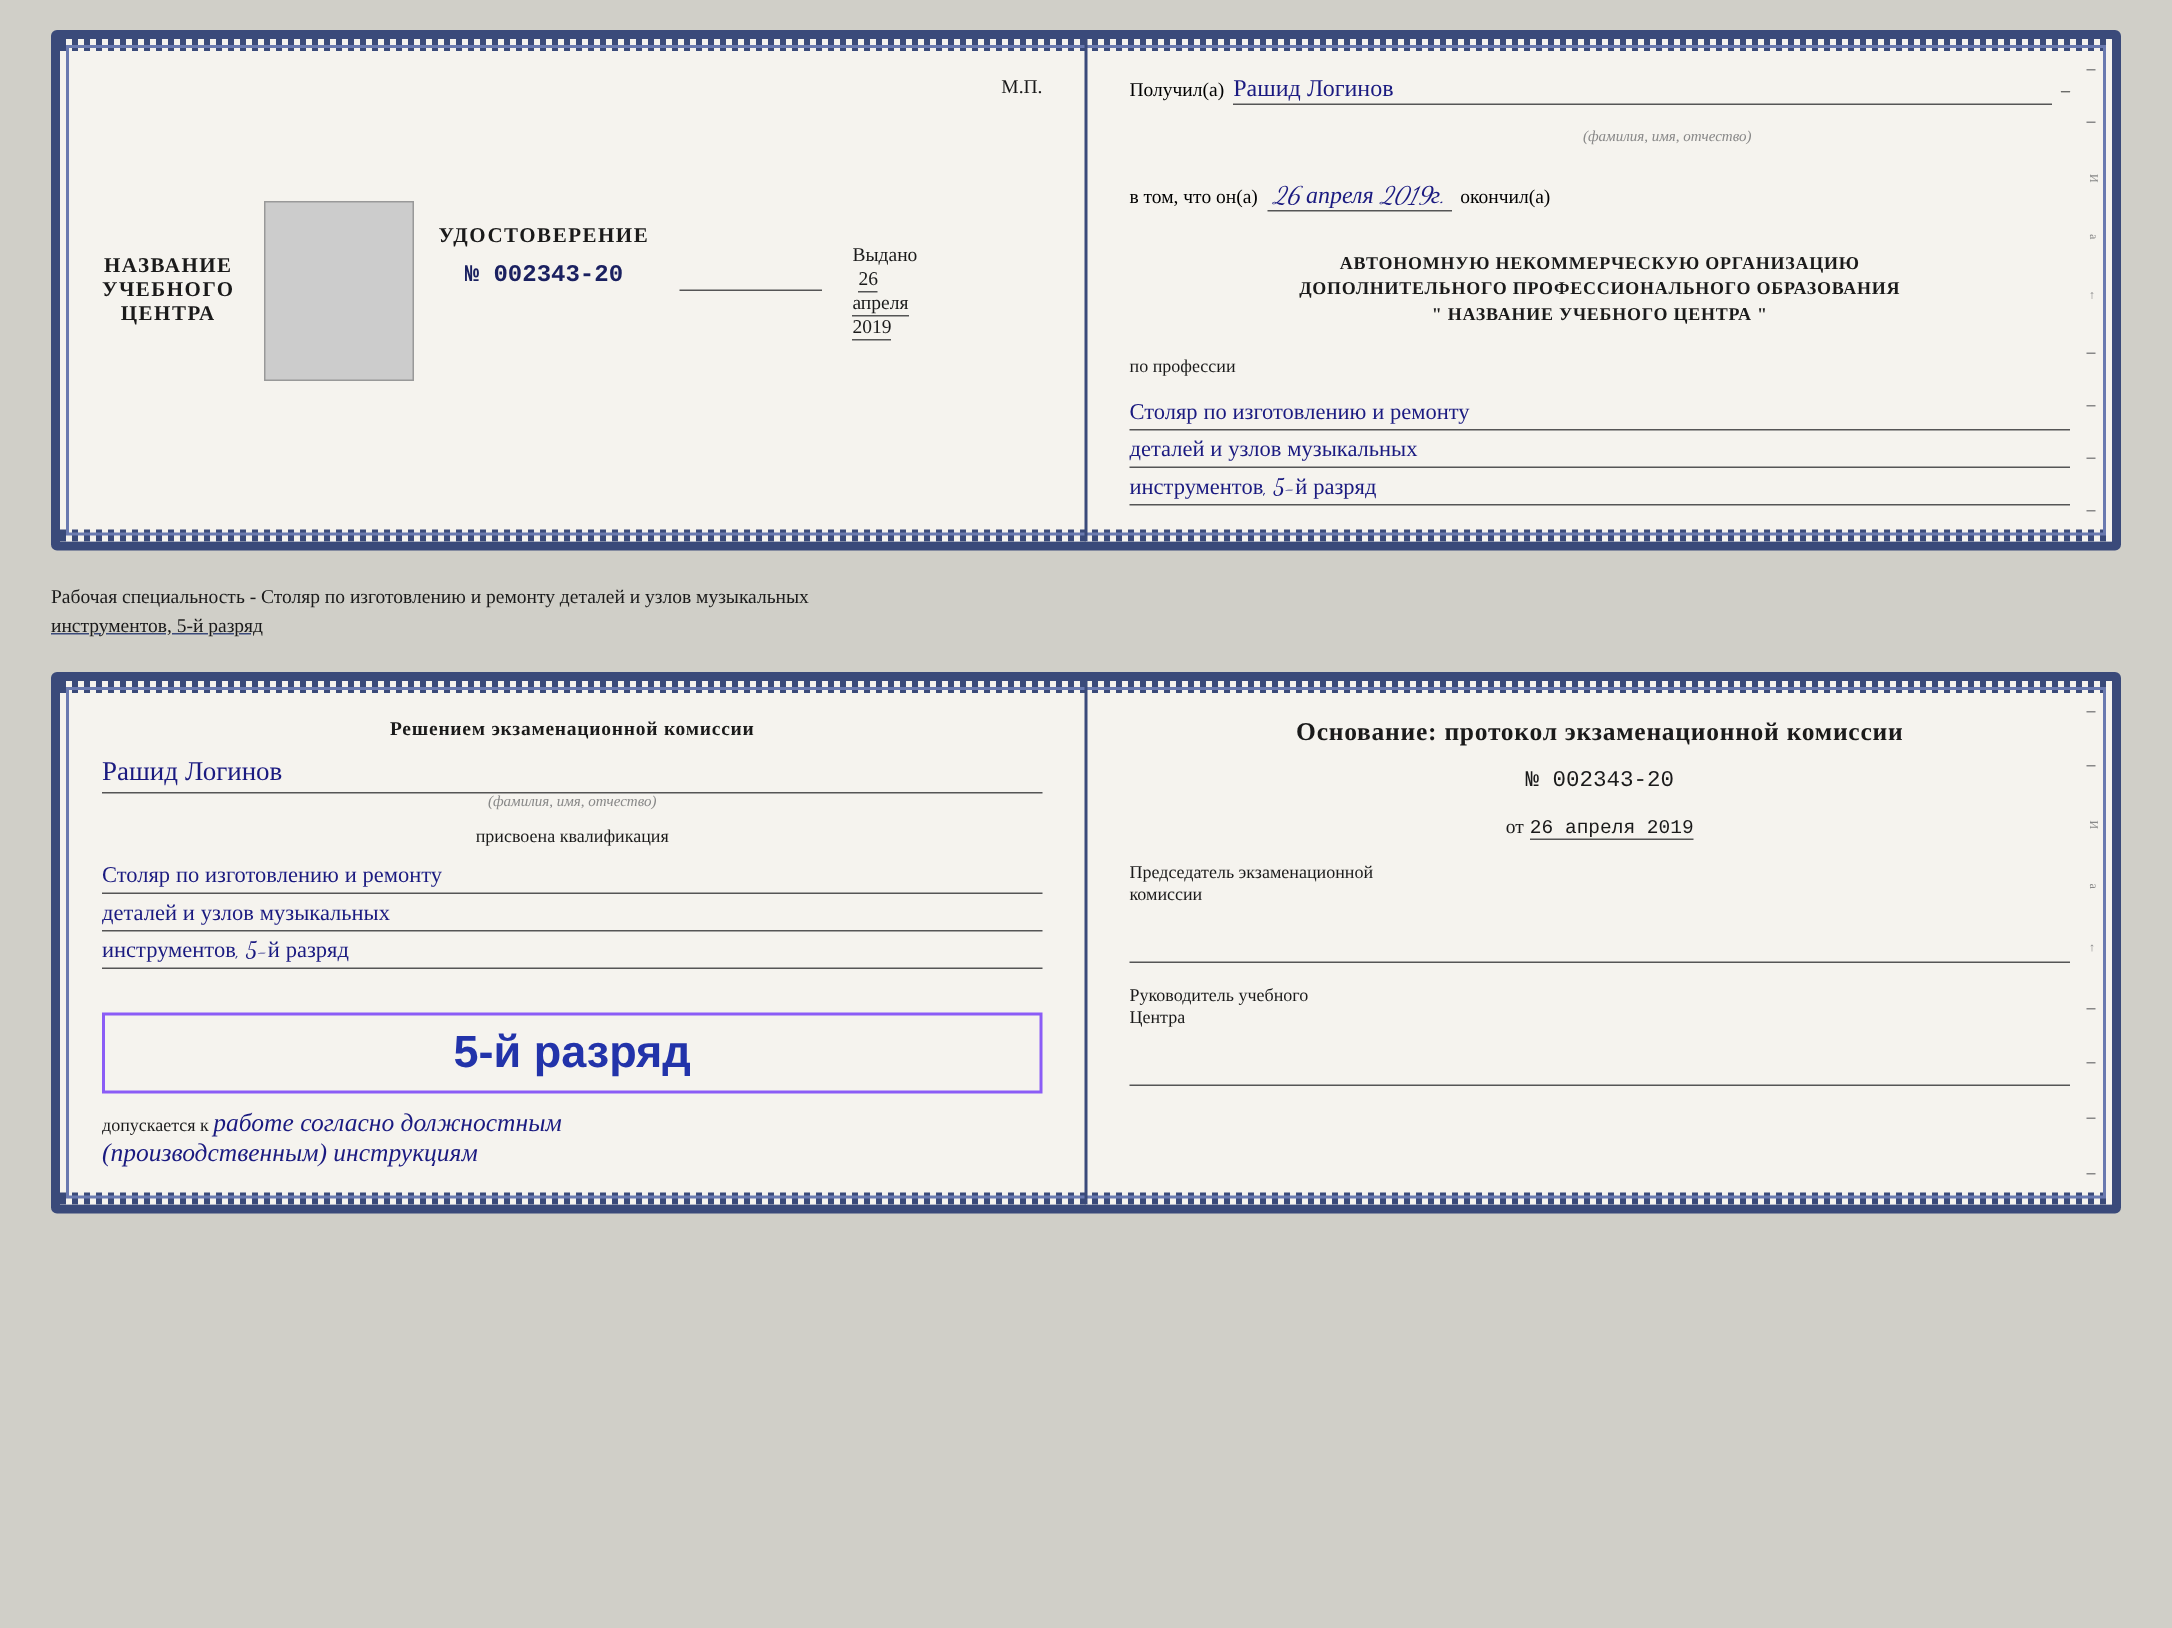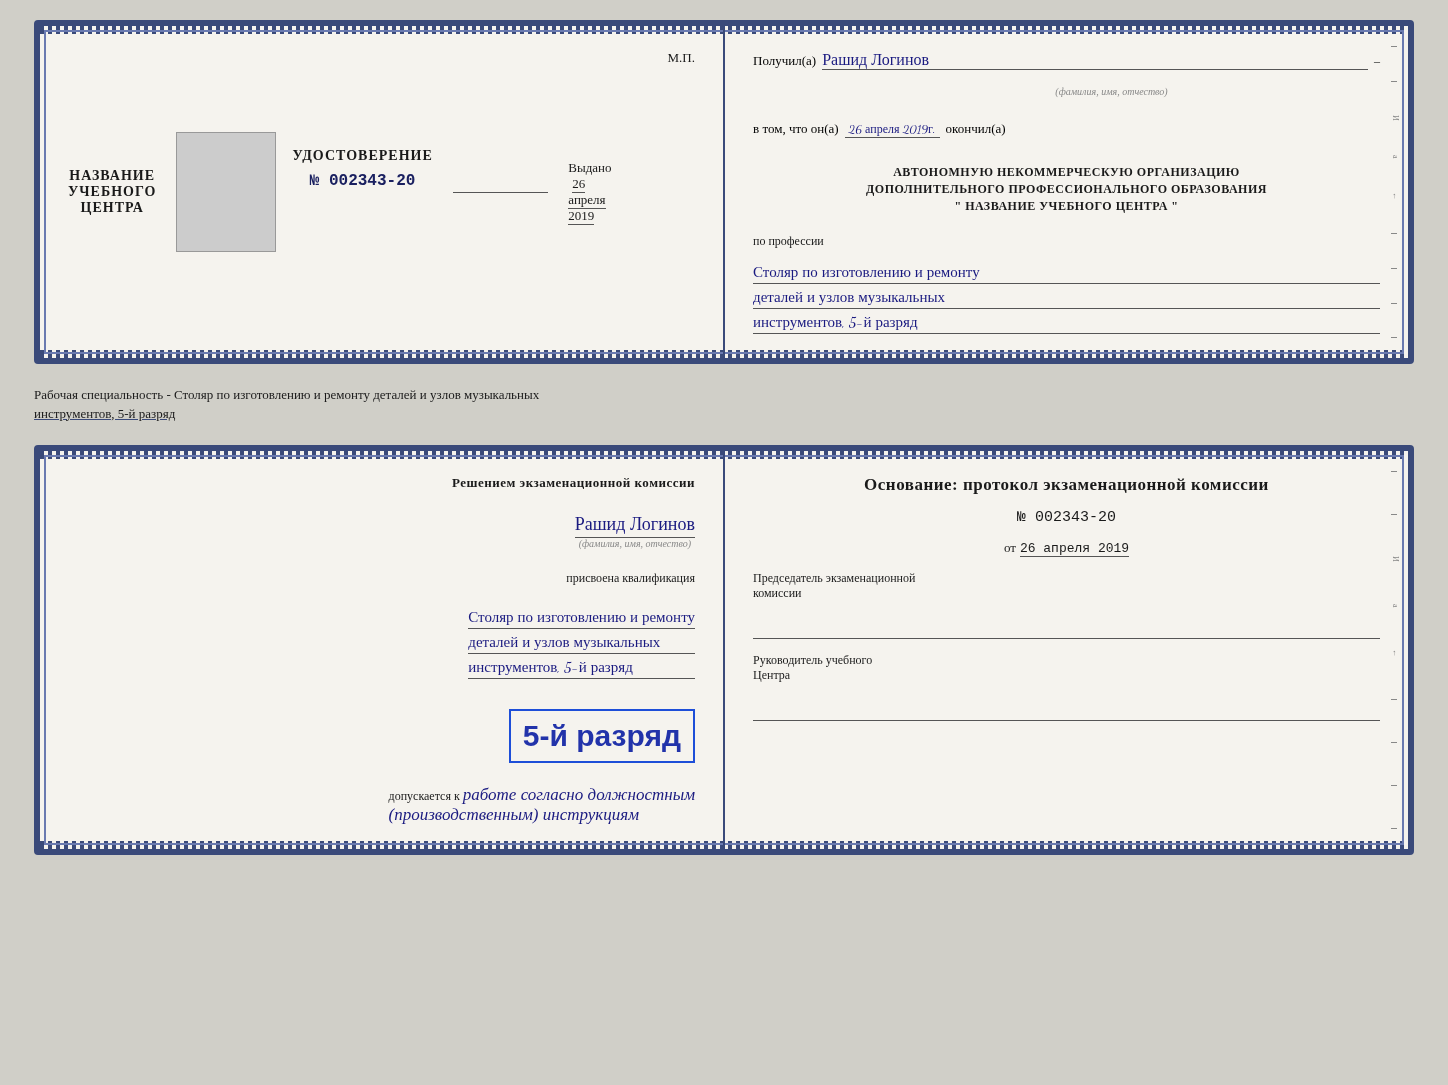--- a/index.html
+++ b/index.html
@@ -129,21 +129,22 @@
 
     .cert-handwritten {
       font-family: 'Segoe Script', 'Dancing Script', cursive;
       color: #1a1a80;
       font-size: 16px;
     }
 
     .cert-handwritten-small {
       font-family: 'Segoe Script', 'Dancing Script', cursive;
       color: #1a1a80;
-      font-size: 12px;
+      font-size: 16px;
+      font-style: italic;
     }
 
     .cert-body-text {
       font-size: 12px;
       line-height: 1.4;
       text-align: center;
       font-weight: bold;
       letter-spacing: 0.5px;
       color: #1a1a1a;
     }
@@ -178,22 +179,21 @@
 
     
     .cert-bottom {
       width: 1380px;
     }
 
     
     .cert-bottom .cert-left {
       display: flex;
       flex-direction: column;
-      gap: 22px;
-      align-items: flex-end;
+      gap: 10px;
     }
 
     .cert-decision-text {
       font-size: 13px;
       font-weight: bold;
       letter-spacing: 0.5px;
       color: #1a1a1a;
       text-align: center;
     }
 
@@ -205,24 +205,24 @@
       padding-bottom: 2px;
     }
 
     .cert-kvali-text {
       font-size: 12px;
       color: #1a1a1a;
       text-align: center;
     }
 
     .cert-rank-box {
-      border: 2px solid #1d4ed8;
+      border: 2px solid #8b5cf6;
       padding: 8px 12px;
       text-align: center;
-      margin-top: 8px;
+      margin-top: 19px;
     }
 
     .cert-rank-big {
       font-size: 30px;
       font-weight: bold;
       color: #2233aa;
       font-family: Arial, sans-serif;
     }
 
     .cert-allows-text {

